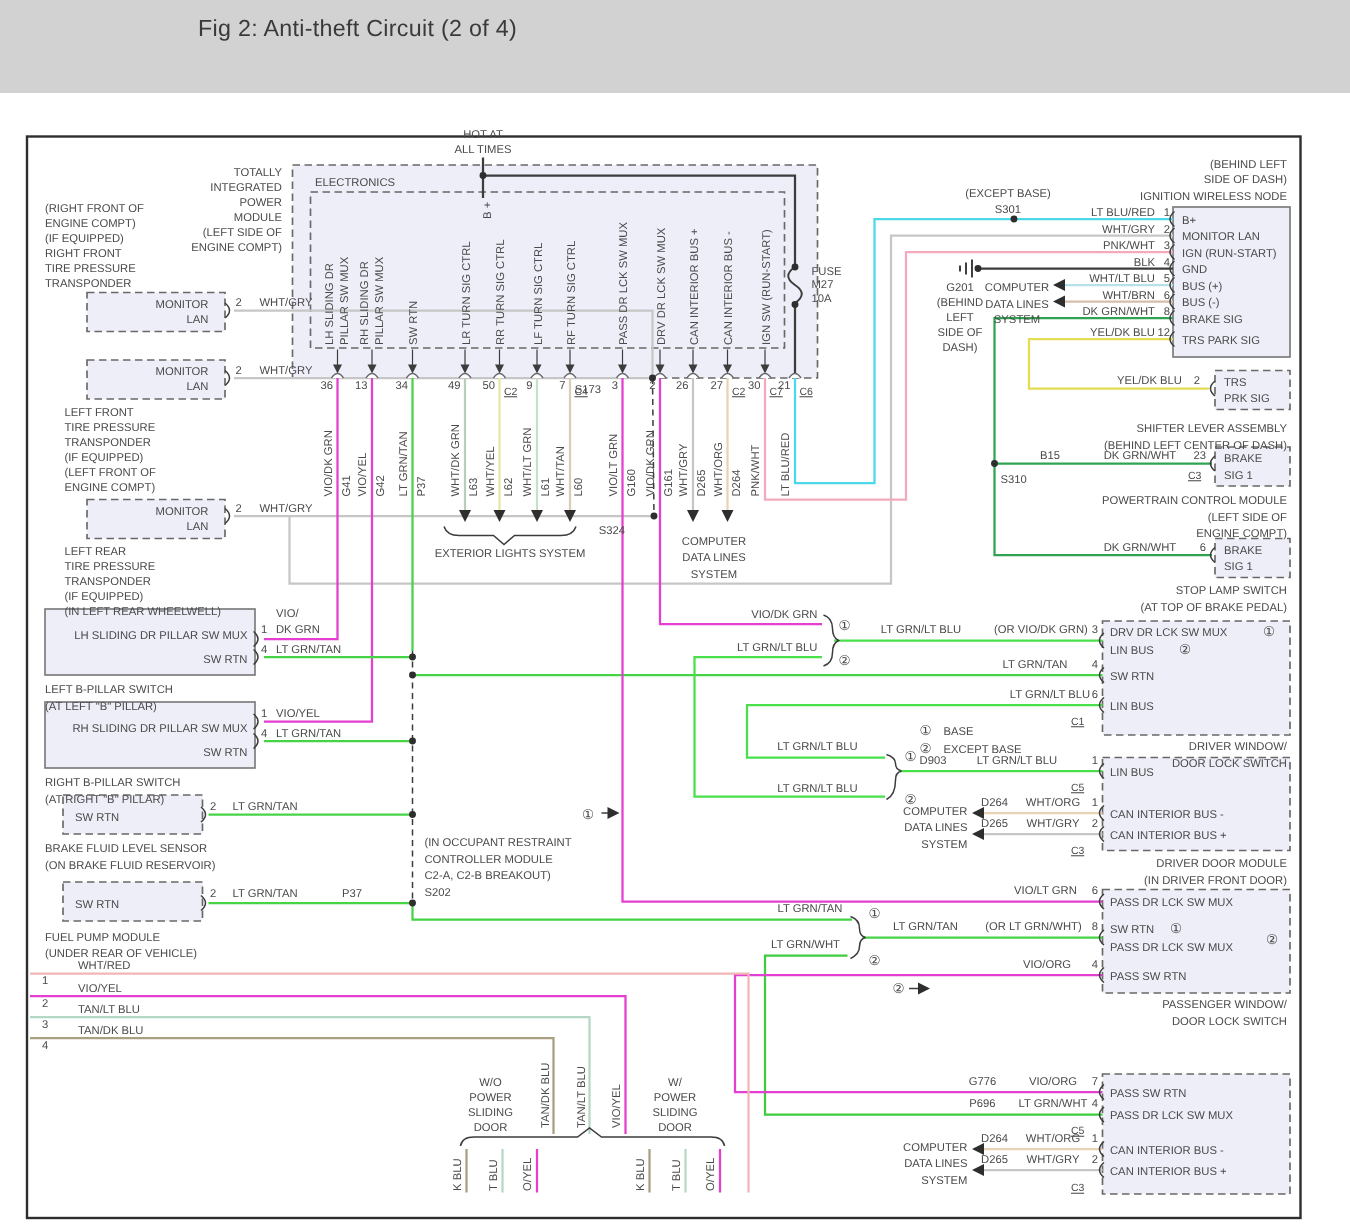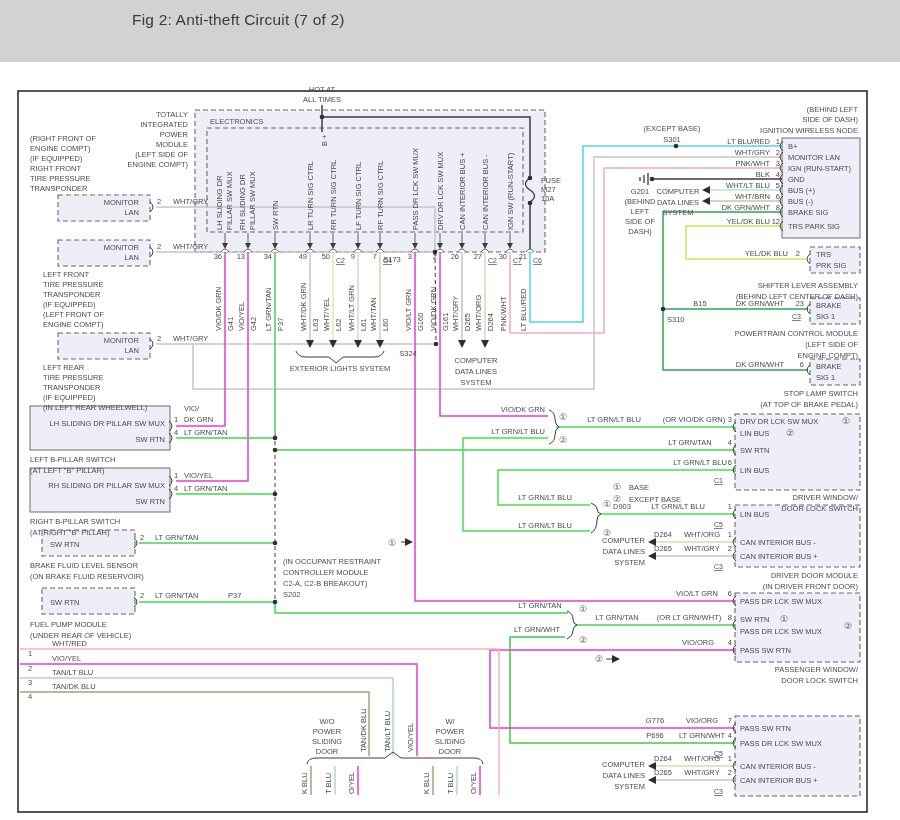--- a/index.html
+++ b/index.html
@@ -7,21 +7,21 @@
   .titlebar{position:absolute;left:0;top:0;width:900px;height:62px;background:#d2d2d2;}
   .titlebar span{position:absolute;left:132px;top:11px;font-size:15.5px;color:#3a3a3a;letter-spacing:.2px;}
   svg{position:absolute;left:0;top:0;}
   text{fill:#4a4a4a;}
 </style>
 </head>
 <body>
 
 <div id="stage">
   <div class="titlebar">
-    <span>Fig 2: Anti-theft Circuit (7 of 2)</span>
+    <span>Fig 2: Anti-theft Circuit (2 of 4)</span>
   </div>
   <svg id="diag" width="900" height="820" viewBox="0 0 900 820">
       <rect x="18" y="91" width="849" height="721" fill="#ffffff" stroke="#2e2e2e" stroke-width="1.6"></rect>
       <rect x="195" y="110" width="350" height="142" fill="#edeef8" stroke="#686868" stroke-width="1.1" stroke-dasharray="5 3"></rect>
       <rect x="207" y="128" width="316" height="104" fill="#edeef8" stroke="#686868" stroke-width="1.1" stroke-dasharray="5 3"></rect>
       <rect x="58" y="195" width="92" height="26" fill="#edeef8" stroke="#686868" stroke-width="1.1" stroke-dasharray="5 3"></rect>
       <rect x="58" y="240" width="92" height="26" fill="#edeef8" stroke="#686868" stroke-width="1.1" stroke-dasharray="5 3"></rect>
       <rect x="58" y="333" width="92" height="26" fill="#edeef8" stroke="#686868" stroke-width="1.1" stroke-dasharray="5 3"></rect>
       <rect x="782" y="138" width="78" height="100" fill="#edeef8" stroke="#7a7a7a" stroke-width="1.1"></rect>
       <rect x="810" y="247" width="50" height="26" fill="#edeef8" stroke="#686868" stroke-width="1.1" stroke-dasharray="5 3"></rect>

